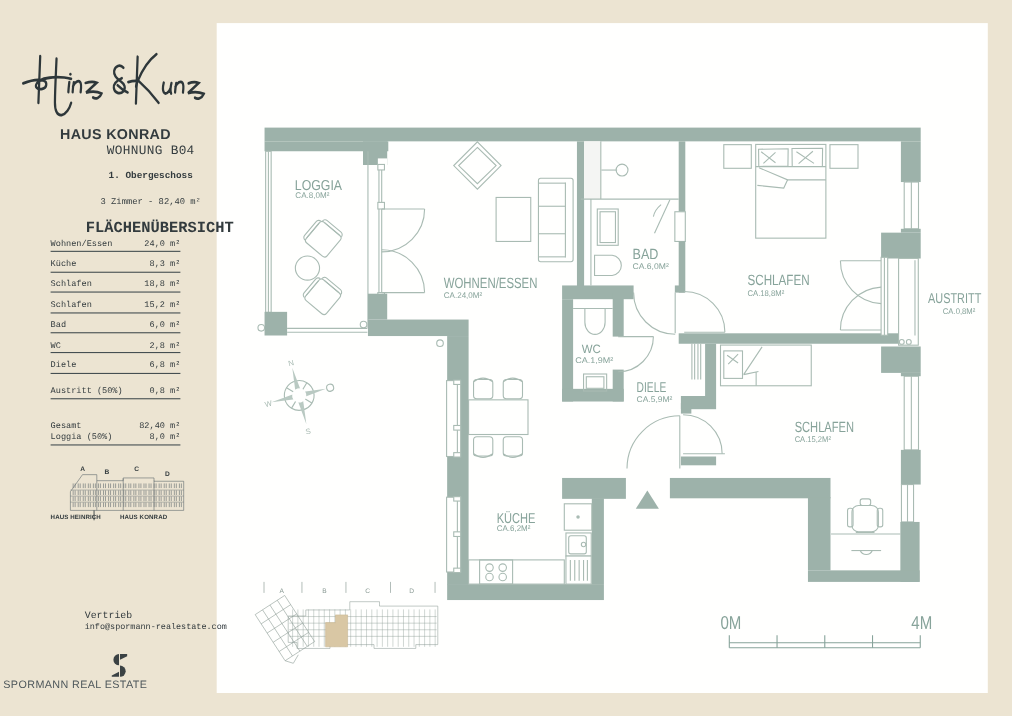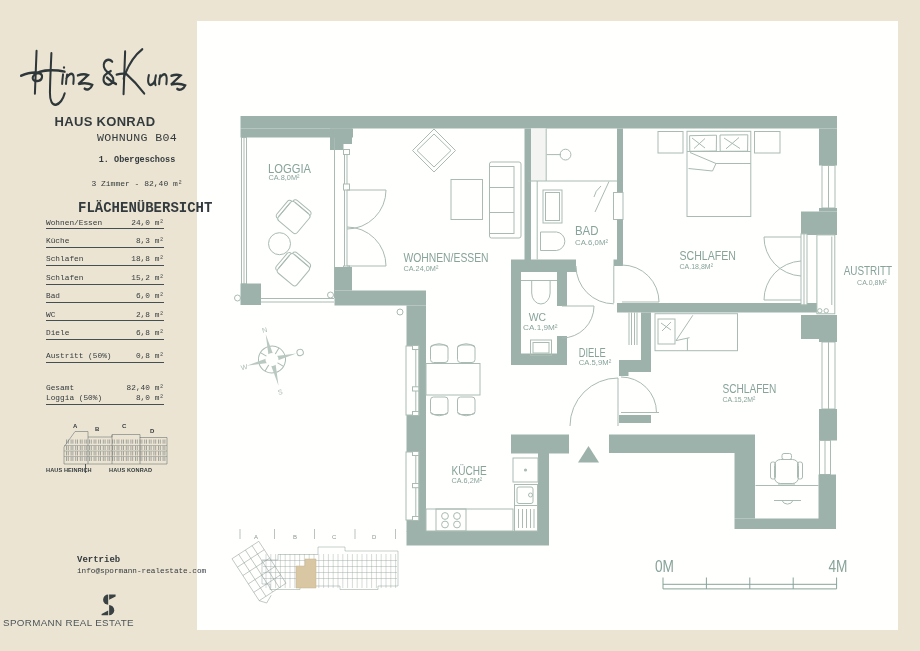--- a/index.html
+++ b/index.html
@@ -53,21 +53,21 @@
 <div class="row" style="top:236.9px;">Küche<span class="r">8,3 m²</span></div>
 <div class="row" style="top:255.3px;">Schlafen<span class="r">18,8 m²</span></div>
 <div class="row" style="top:273.8px;">Schlafen<span class="r">15,2 m²</span></div>
 <div class="row" style="top:292.2px;">Bad<span class="r">6,0 m²</span></div>
 <div class="row" style="top:310.6px;">WC<span class="r">2,8 m²</span></div>
 <div class="row" style="top:329.0px;">Diele<span class="r">6,8 m²</span></div>
 <div class="row" style="top:352px;">Austritt (50%)<span class="r">0,8 m²</span></div>
 <div class="row" style="top:365.9px;margin-top:28px;">Loggia (50%)<span class="r">8,0 m²</span></div>
 <div class="row" style="top:384.3px;border-bottom:none;font-weight:normal;">Gesamt<span class="r">82,40 m²</span></div>
 
-<div class="abs mono" style="left:45px;top:555px;font-weight:bold;font-size:9px;">Vertrieb</div>
+<div class="abs mono" style="left:45px;top:555px;font-weight:normal;font-size:9px;">Vertrieb</div>
 <div class="abs mono" style="left:45px;top:566.5px;font-size:7.7px;">info@spormann-realestate.com</div>
 
 <div class="abs sans" style="left:3px;top:616.5px;width:212px;text-align:left;font-size:9.8px;letter-spacing:0.35px;color:#4d565a;">SPORMANN REAL ESTATE</div>
 <svg width="920" height="651" viewBox="0 0 920 651" id="plan-svg">
 <g stroke-linecap="butt">
 
 <rect x="240.5" y="116" width="596.5" height="12.5" fill="#9db2aa"></rect>
 
 <rect x="240.5" y="128.5" width="112.5" height="9" fill="#9db2aa"></rect>
 

